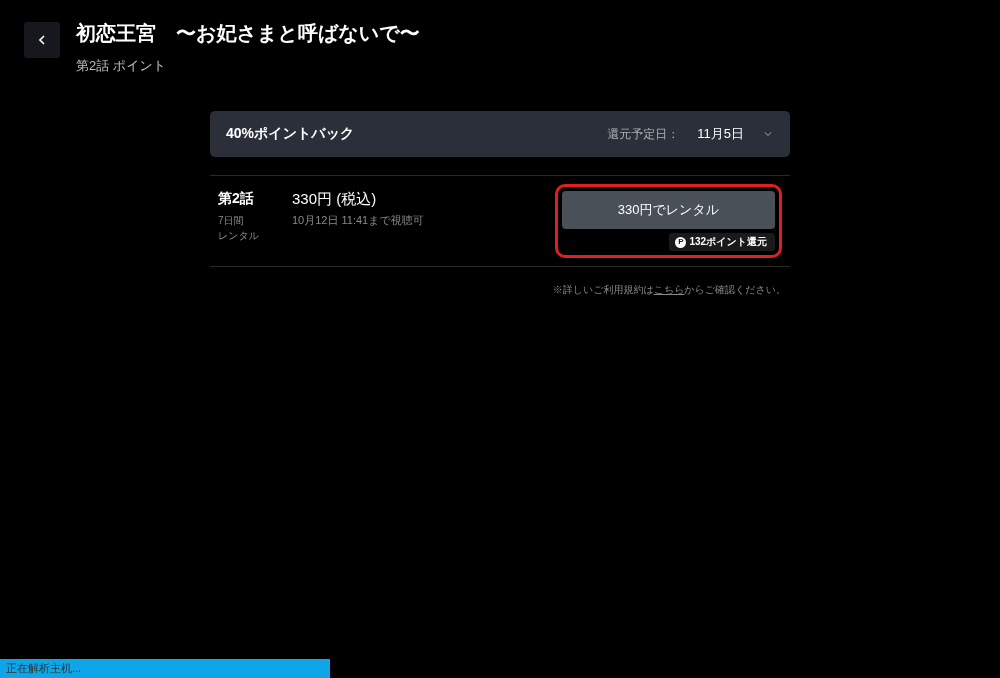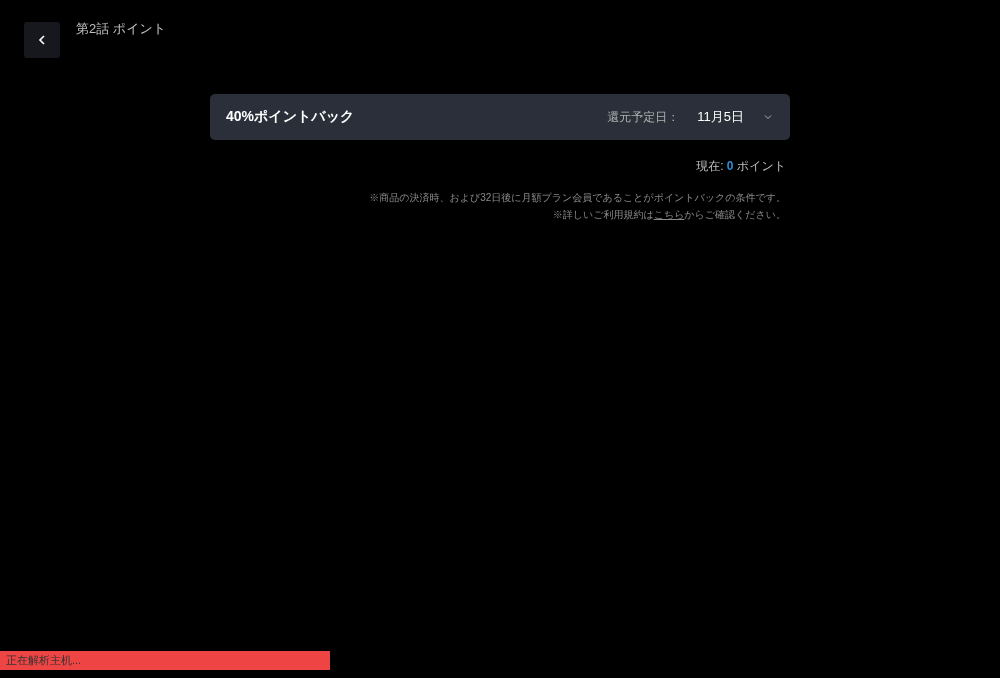--- a/index.html
+++ b/index.html
@@ -187,61 +187,76 @@
       line-height: 1.7;
       padding-right: 4px;
     }
     .footer-link {
       text-decoration: underline;
       color: #8a8a8a;
       cursor: pointer;
     }
     .status-bar {
       position: absolute;
-      bottom: 8px;
+      bottom: 0;
       left: 0;
-      background-color: #ef4444;
+      background-color: #0ea5e9;
       color: #333333;
       font-size: 11px;
       padding: 2px 6px;
       width: 330px;
     }
   </style>
 </head>
 <body>
 
 <div class="header">
   <div class="back-button">
     <svg viewBox="0 0 24 24">
       <polyline points="15 18 9 12 15 6"></polyline>
     </svg>
   </div>
   <div class="header-text">
+    <h1 class="page-title">初恋王宮　〜お妃さまと呼ばないで〜</h1>
     <div class="subtitle">第2話 ポイント</div>
   </div>
 </div>
 
 <div class="content-wrapper">
   <div class="pointback-banner">
     <div class="pointback-left">40%ポイントバック</div>
     <div class="pointback-right">
       <span>還元予定日：</span>
       <span class="pointback-date">11月5日</span>
       <svg class="chevron-down" viewBox="0 0 24 24">
         <polyline points="6 9 12 15 18 9"></polyline>
       </svg>
     </div>
   </div>
 
-  <div class="points-status">
-    <span>現在: </span><span class="points-value">0</span><span> ポイント</span>
-  </div>
-
+
+  <div class="rental-row">
+    <div class="episode-info">
+      <div class="episode-number">第2話</div>
+      <div class="episode-meta">7日間</div>
+      <div class="episode-meta">レンタル</div>
+    </div>
+    <div class="price-info">
+      <div class="price-main">330円 (税込)</div>
+      <div class="price-expiry">10月12日 11:41まで視聴可</div>
+    </div>
+    <div class="rental-action-wrapper">
+      <button class="rental-button">330円でレンタル</button>
+      <div class="point-return-badge">
+        <span class="point-icon">P</span>
+        <span>132ポイント還元</span>
+      </div>
+    </div>
+  </div>
 
   <div class="footer-notes">
-    <div>※商品の決済時、および32日後に月額プラン会員であることがポイントバックの条件です。</div>
     <div>
       <span>※詳しいご利用規約は</span><span class="footer-link">こちら</span><span>からご確認ください。</span>
     </div>
   </div>
 </div>
 
 <div class="status-bar">正在解析主机...</div>
 
 </body></html>

